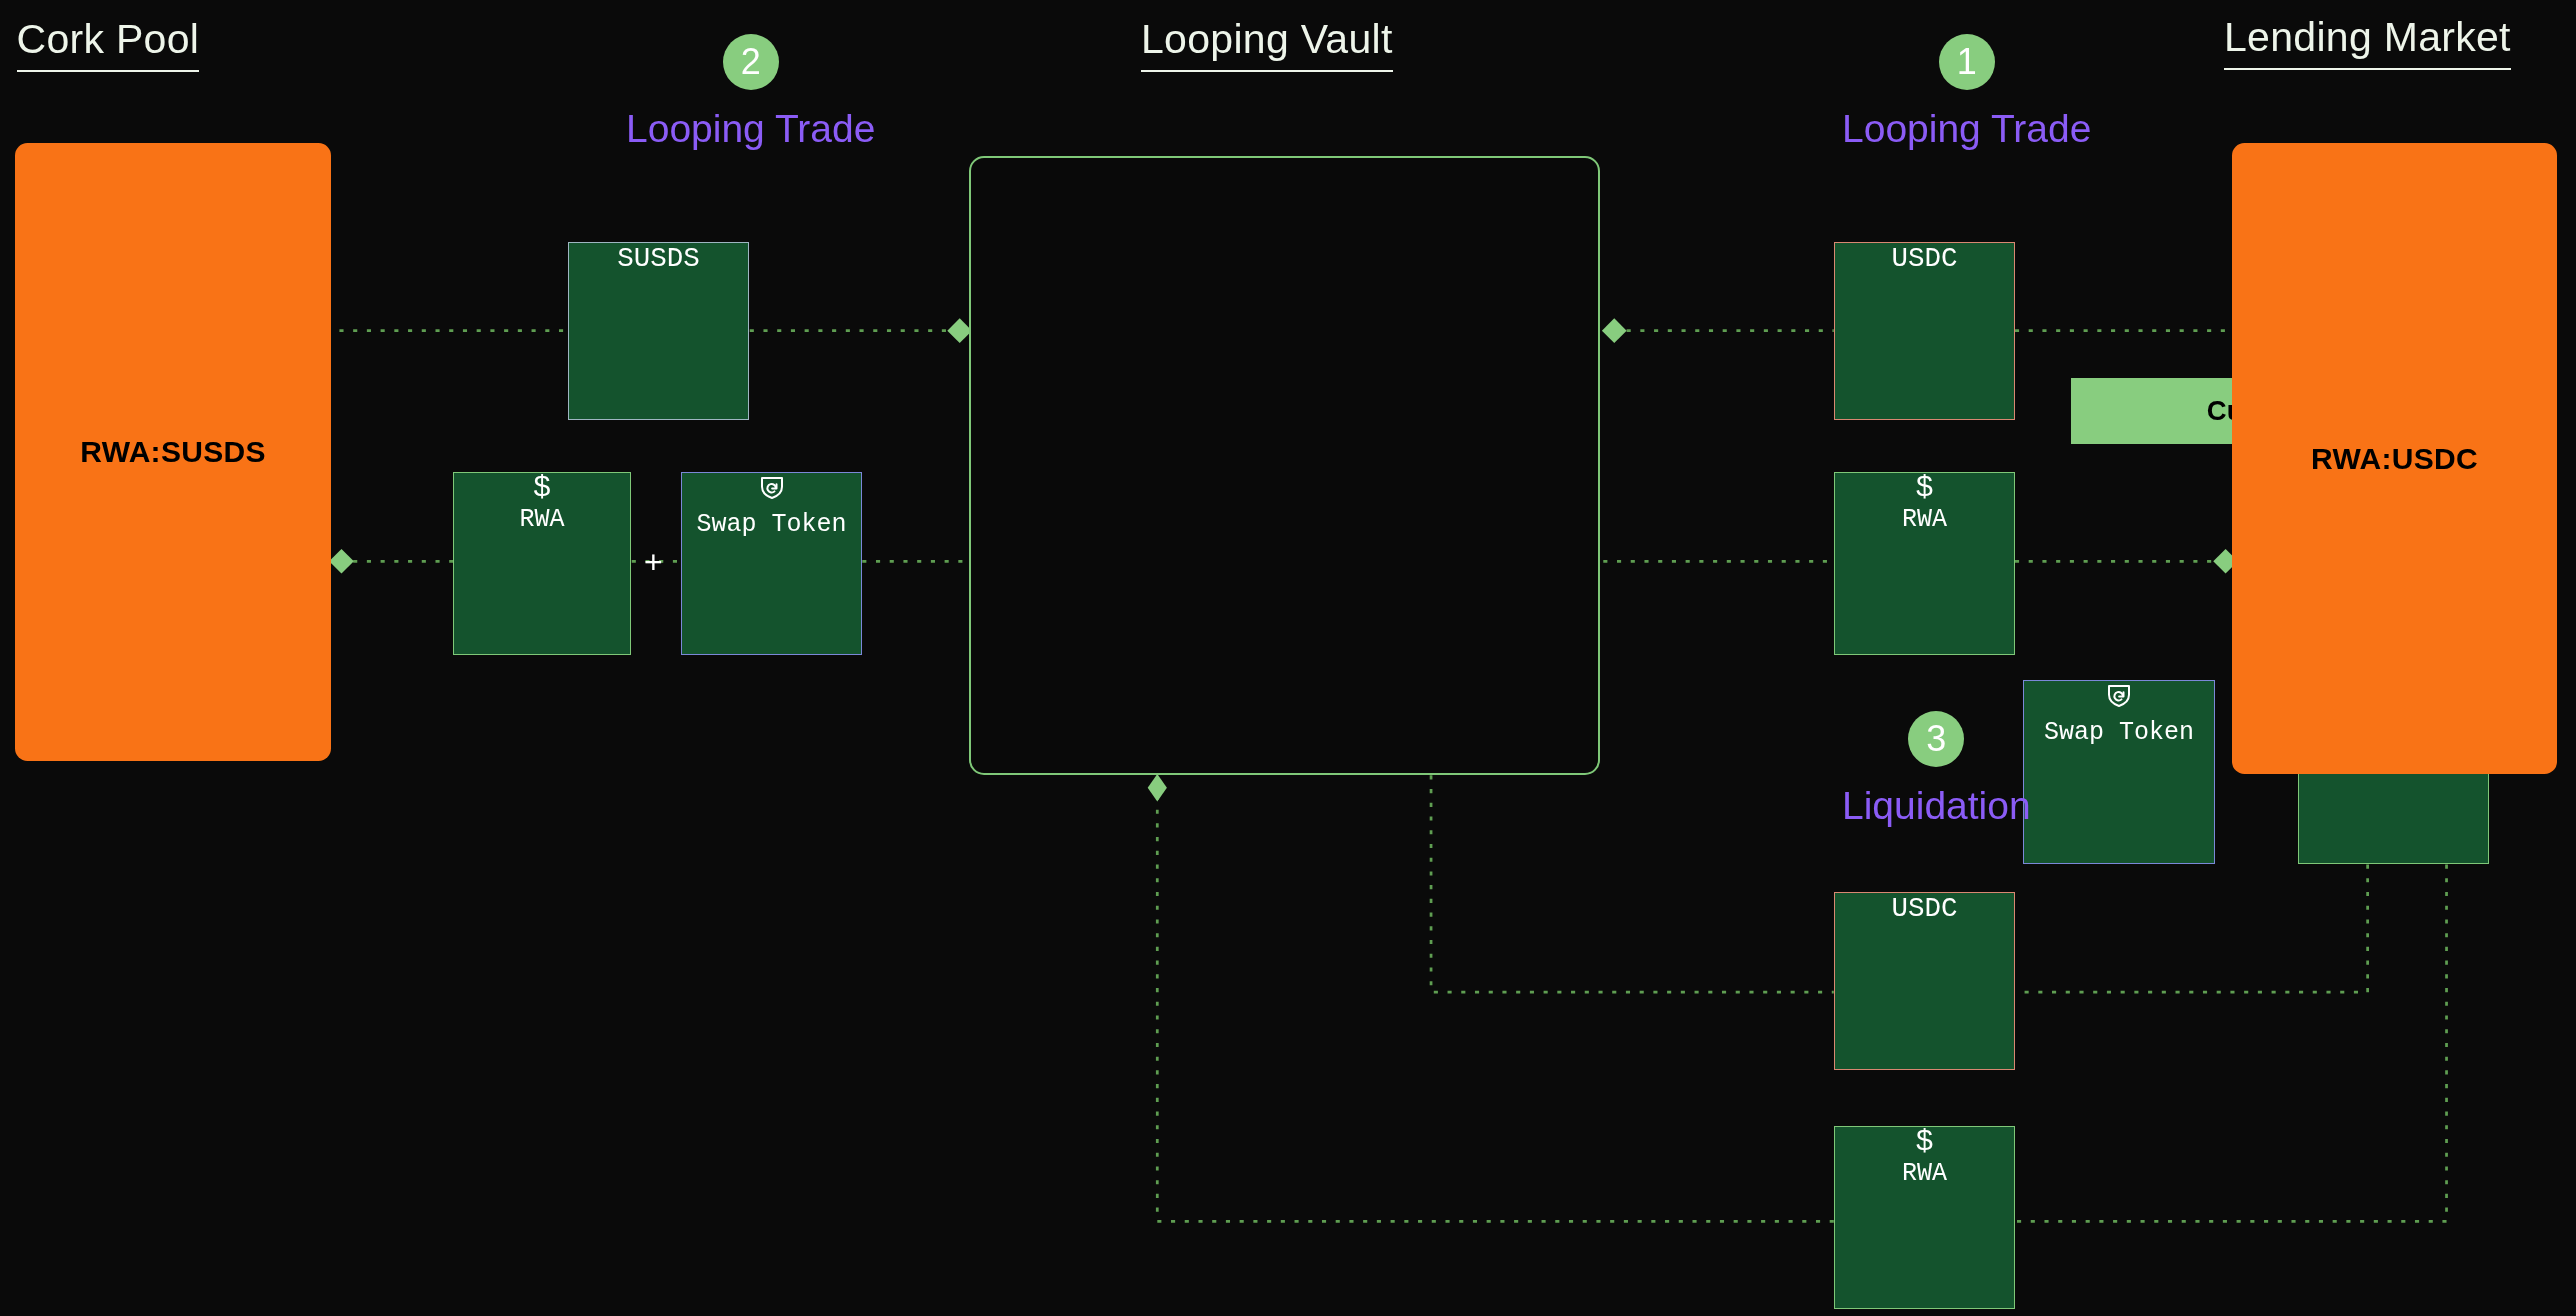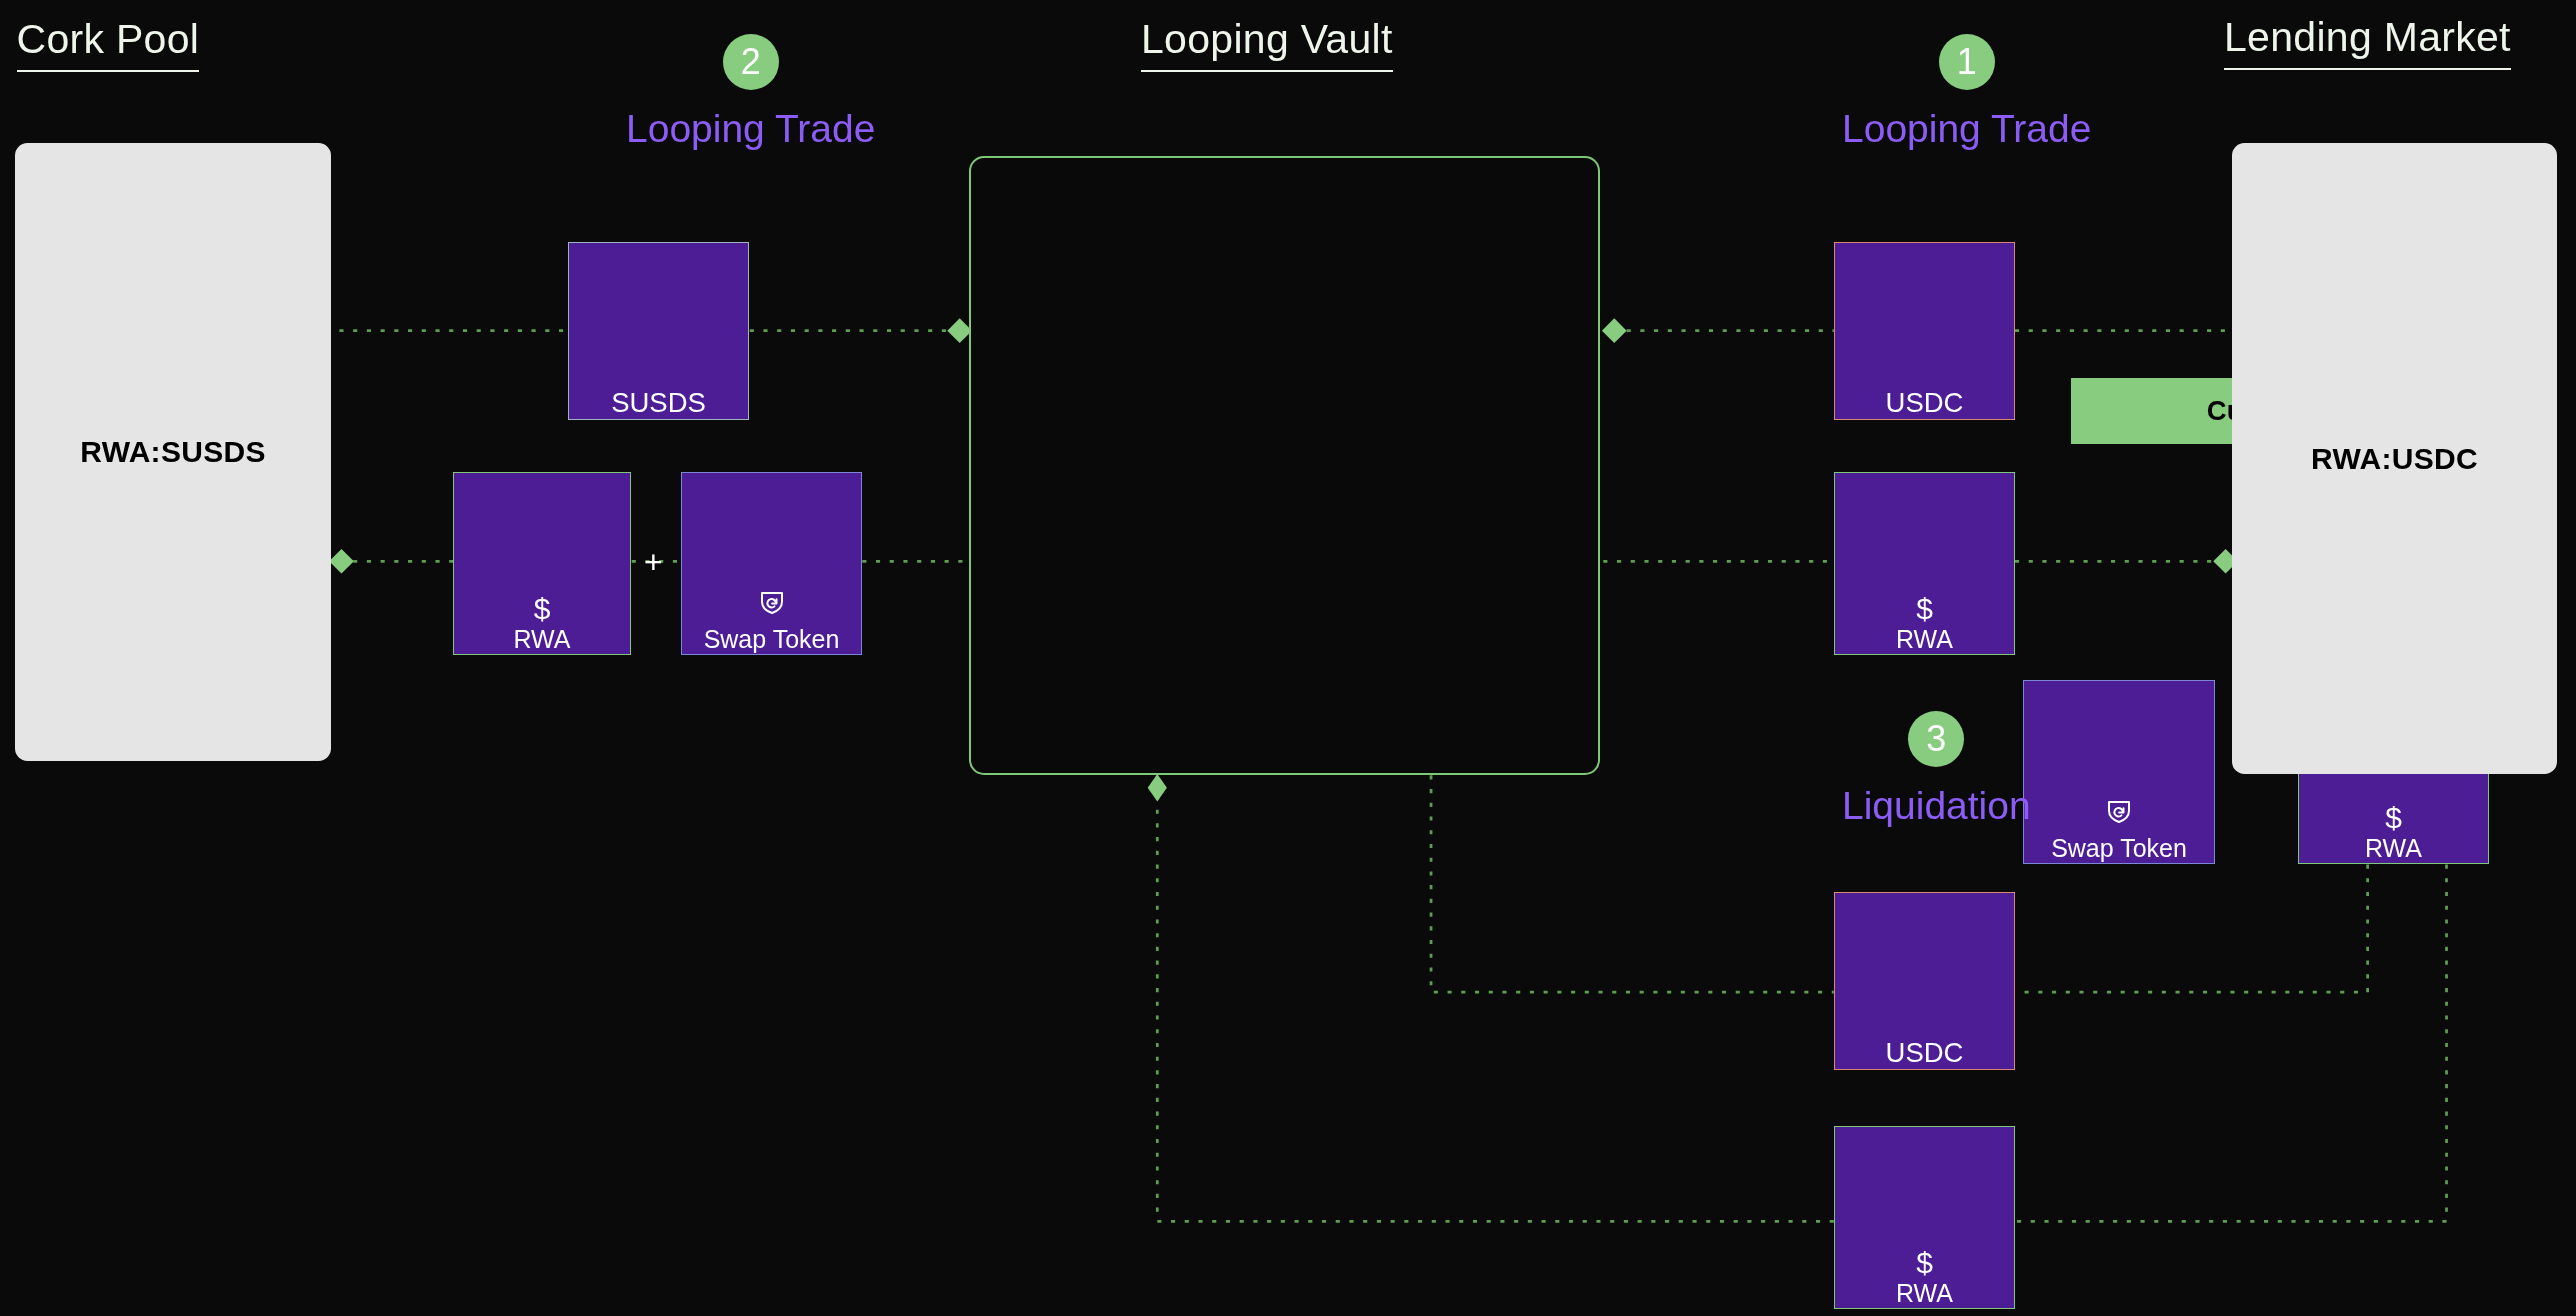--- a/index.html
+++ b/index.html
@@ -35,21 +35,21 @@
     font-weight: 400;
     letter-spacing: 0.3px;
     white-space: nowrap;
     border-bottom: 2.7px solid #eef5ea;
     padding-bottom: 9px;
     line-height: 1.05;
   }
 
   
   .pool-panel {
-    background: #e5e5e5;
+    background: #f97316;
     border-radius: 12.4px;
     display: flex;
     align-items: center;
     justify-content: center;
   }
   .pool-label {
     color: #000000;
     font-size: 30px;
     font-weight: 700;
     letter-spacing: 0.3px;
@@ -80,27 +80,28 @@
     margin-top: 16.5px;
     color: #8b5cf6;
     font-size: 39px;
     font-weight: 400;
     white-space: nowrap;
     text-align: center;
   }
 
   
   .token-box {
-    background: #4c1d95;
+    background: #14532d;
     border: 1.4px solid #8fa8b5;
     display: flex;
     flex-direction: column;
     align-items: center;
-    justify-content: flex-end;
+    justify-content: flex-start;
     box-sizing: border-box;
+    font-family: Liberation Mono, monospace;
   }
   .token-box.green  { border-color: #7fc878; }
   .token-box.blue   { border-color: #7b88d8; }
   .token-box.red    { border-color: #d98872; }
   .token-box.steel  { border-color: #9fb6c2; }
   .token-text {
     color: #ffffff;
     font-size: 25px;
     font-weight: 400;
     white-space: nowrap;

